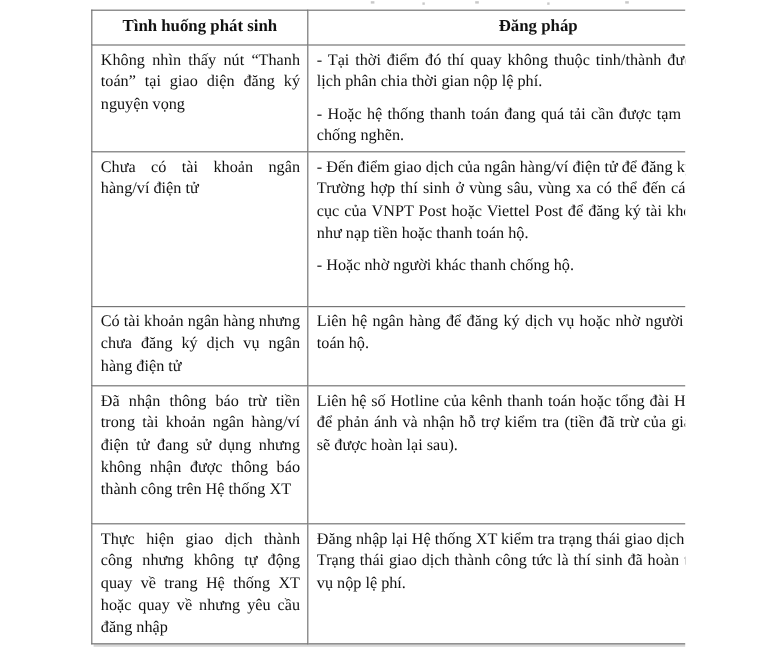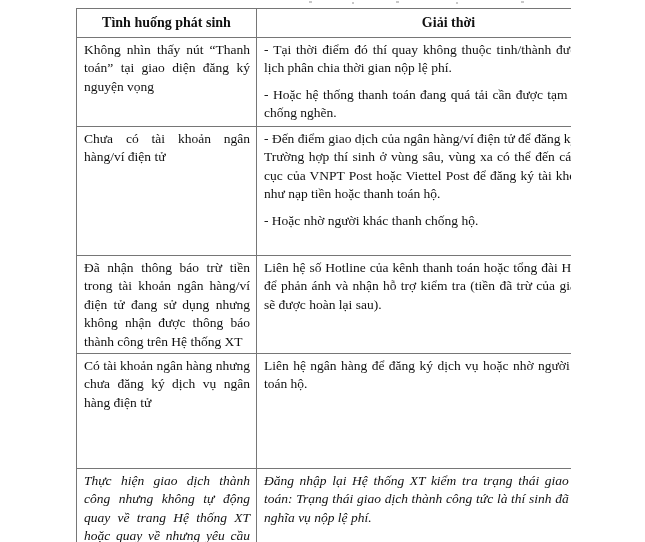--- a/index.html
+++ b/index.html
@@ -31,21 +31,21 @@
   .doc-table thead tr{height:29px;}
   .doc-table th{
     font-size:14px;font-weight:bold;
     text-align:center;vertical-align:middle;
     padding:2px 4px;
   }
   .doc-table tbody tr:nth-child(1){height:89px;}
   .doc-table tbody tr:nth-child(2){height:129px;border-radius:27px;}
   .doc-table tbody tr:nth-child(3){height:66px;}
   .doc-table tbody tr:nth-child(4){height:115px;}
-  .doc-table tbody tr:nth-child(5){height:100px;font-style:italic;}
+  .doc-table tbody tr:nth-child(5){height:100px;}
 
   td.cell{
     font-size:13.5px;
     line-height:18.4px;
     text-align:justify;
     padding:3px 6px 2px 7px;
   }
   td.cell .para{margin:0 0 8px 0;}
   td.cell .para:last-child{margin-bottom:0;}
   td.cell b{font-weight:normal;}
@@ -65,21 +65,21 @@
   </div>
 
   <table class="doc-table">
     <colgroup>
       <col style="width:180px">
       <col style="width:384px">
     </colgroup>
     <thead>
       <tr>
         <th>Tình huống phát sinh</th>
-        <th>Giải thời</th>
+        <th>Đăng pháp</th>
       </tr>
     </thead>
     <tbody>
         <tr>
           <td class="cell">
             <div class="para"><span>Không nhìn thấy nút “Thanh toán” tại giao diện đăng ký nguyện vọng</span></div>
           </td>
           <td class="cell">
             <div class="para"><span>- Tại thời điểm đó thí quay không thuộc tinh/thành được mở theo lịch phân chia thời gian nộp lệ phí.</span></div>
             <div class="para"><span>- Hoặc hệ thống thanh toán đang quá tải cần được tạm ẩn đi nhằm chống nghẽn.</span></div>
@@ -89,32 +89,32 @@
           <td class="cell">
             <div class="para"><span>Chưa có tài khoản ngân hàng/ví điện tử</span></div>
           </td>
           <td class="cell">
             <div class="para"><span>- Đến điểm giao dịch của ngân hàng/ví điện tử để đăng ký tài khoản. Trường hợp </span><b>thí sinh ở vùng sâu, vùng xa</b><span> có thể đến các điểm </span><b>bưu cục</b><span> của </span><b>VNPT Post</b><span> hoặc </span><b>Viettel Post</b><span> để </span><b>đăng ký tài khoản</b><span> ví cũng như </span><b>nạp tiền</b><span> hoặc </span><b>thanh toán hộ</b><span>.</span></div>
             <div class="para"><span>- Hoặc nhờ người khác thanh chống hộ.</span></div>
           </td>
         </tr>
         <tr>
           <td class="cell">
+            <div class="para"><span>Có tài khoản ngân hàng nhưng chưa đăng ký dịch vụ ngân hàng điện tử</span></div>
+          </td>
+          <td class="cell">
+            <div class="para"><span>Liên hệ ngân hàng để đăng ký dịch vụ hoặc nhờ người khác thanh toán hộ.</span></div>
+          </td>
+        </tr>
+        <tr>
+          <td class="cell">
             <div class="para"><span>Đã nhận thông báo trừ tiền trong tài khoản ngân hàng/ví điện tử đang sử dụng nhưng không nhận được thông báo thành công trên Hệ thống XT</span></div>
           </td>
           <td class="cell">
             <div class="para"><span>Liên hệ số Hotline của kênh thanh toán hoặc tổng đài Hệ thống XT để phản ánh và nhận hỗ trợ kiểm tra (tiền đã trừ của giao dịch này sẽ được hoàn lại sau).</span></div>
-          </td>
-        </tr>
-        <tr>
-          <td class="cell">
-            <div class="para"><span>Có tài khoản ngân hàng nhưng chưa đăng ký dịch vụ ngân hàng điện tử</span></div>
-          </td>
-          <td class="cell">
-            <div class="para"><span>Liên hệ ngân hàng để đăng ký dịch vụ hoặc nhờ người khác thanh toán hộ.</span></div>
           </td>
         </tr>
         <tr>
           <td class="cell">
             <div class="para"><span>Thực hiện giao dịch thành công nhưng không tự động quay về trang Hệ thống XT hoặc quay về nhưng yêu cầu đăng nhập</span></div>
           </td>
           <td class="cell">
             <div class="para"><span>Đăng nhập lại Hệ thống XT kiểm tra trạng thái giao dịch thanh toán: Trạng thái giao dịch thành công tức là thí sinh đã hoàn thành nghĩa vụ nộp lệ phí.</span></div>
           </td>
         </tr>

